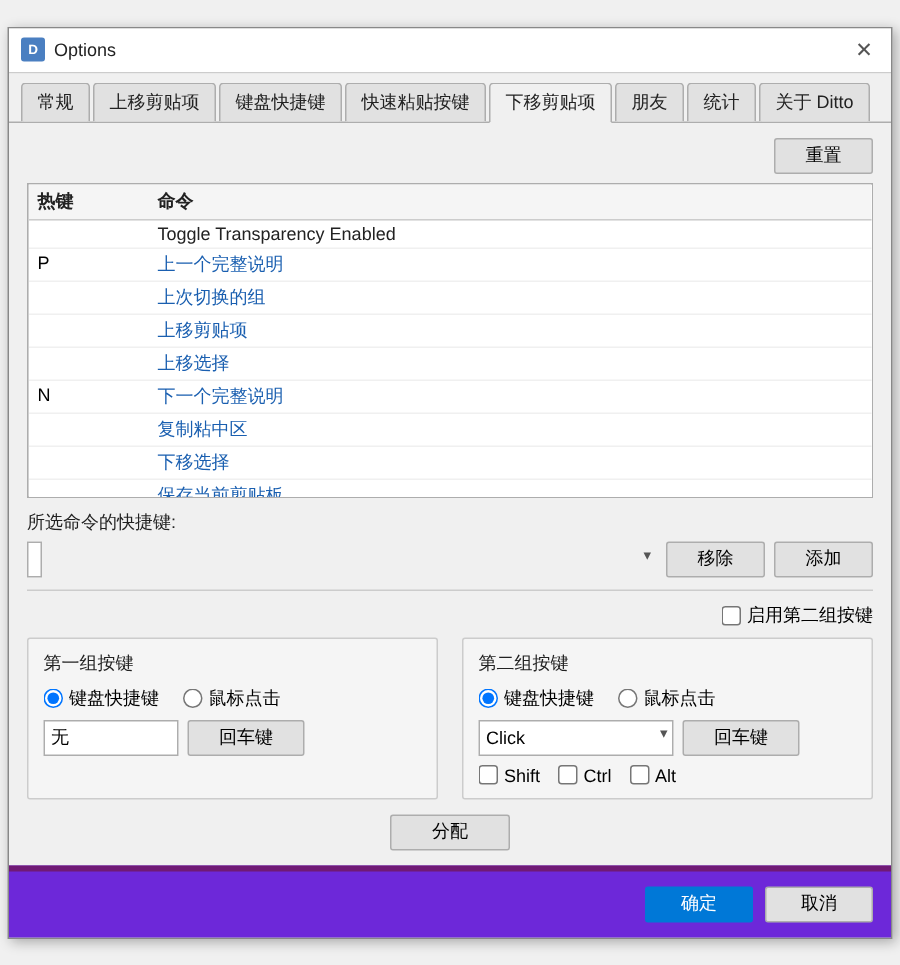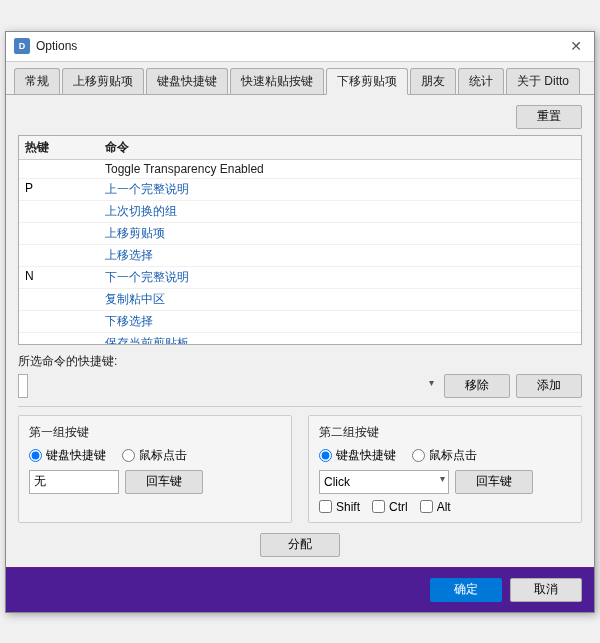--- a/index.html
+++ b/index.html
@@ -252,22 +252,22 @@
       display: flex;
       justify-content: center;
       margin-top: 10px;
     }
 
     .bottom-bar {
       display: flex;
       justify-content: flex-end;
       gap: 8px;
       padding: 10px 12px;
-      border-top: 1px solid #701a75;
-      background: #4c1d95;
+      border-top: 4px solid #701a75;
+      background: #6d28d9;
     }
 
     .dropdown-wrap2 {
       position: relative;
       width: 130px;
     }
     .dropdown-wrap2 select {
       width: 100%;
       height: 24px;
       border: 1px solid #adadad;
@@ -377,20 +377,26 @@
         <select class="shortcut-dropdown">
           <option value=""></option>
         </select>
       </div>
       <button class="btn">移除</button>
       <button class="btn">添加</button>
     </div>
 
     <hr class="divider-line">
 
+    <div class="enable-row">
+      <label class="checkbox-label">
+        <input type="checkbox" style="">
+        <span>启用第二组按键</span>
+      </label>
+    </div>
 
     <div class="groups-row">
 
       <div class="group-box">
         <div class="group-title">第一组按键</div>
         <div class="radio-row">
           <label class="radio-label">
             <input type="radio" name="group1type" checked="" style="">
             <span>键盘快捷键</span>
           </label>

